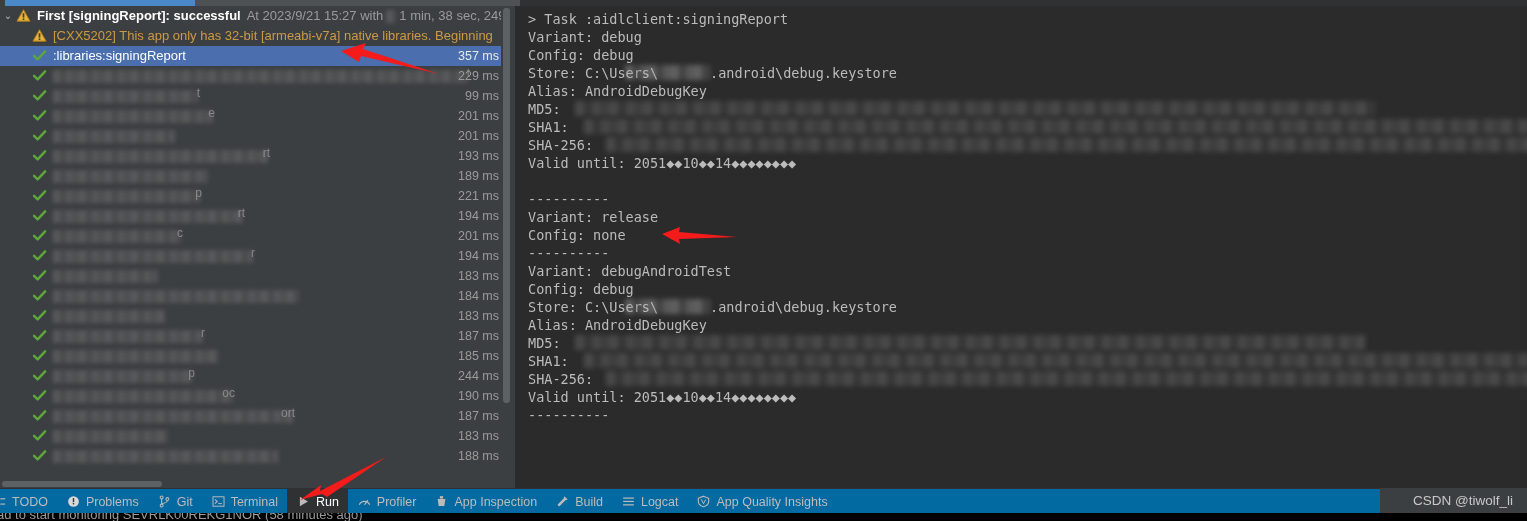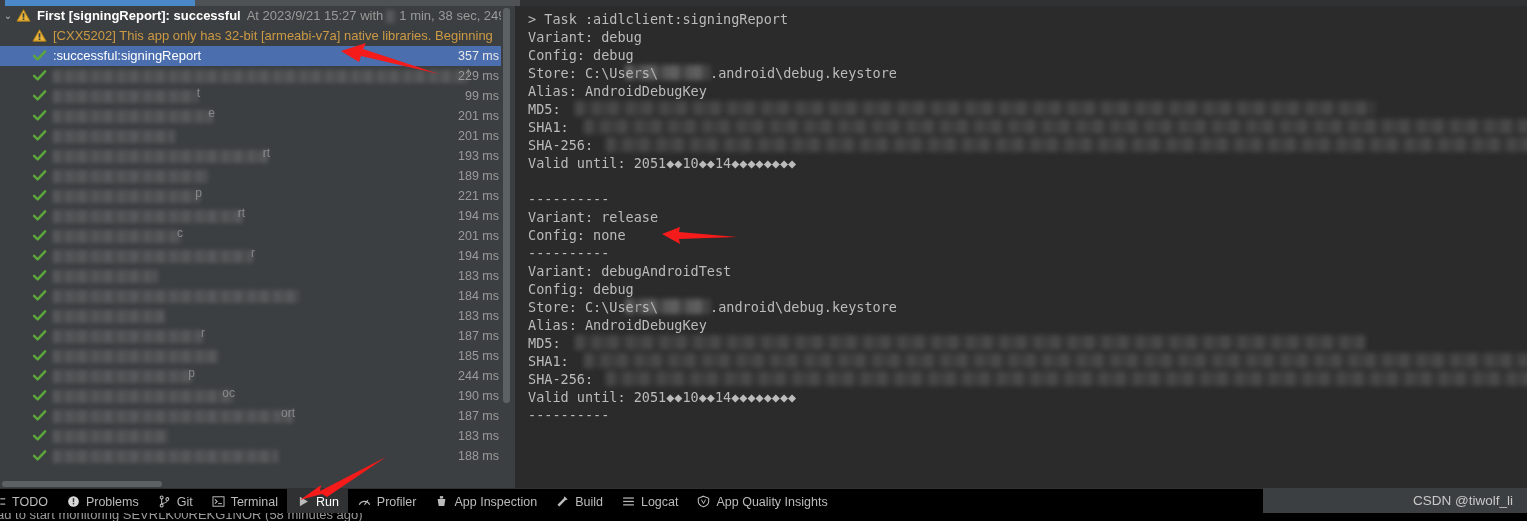--- a/index.html
+++ b/index.html
@@ -118,22 +118,22 @@
     background:
       repeating-linear-gradient(90deg,
         rgba(170,170,170,.42) 0px, rgba(170,170,170,.42) 8px,
         rgba(110,110,110,.34) 8px, rgba(110,110,110,.34) 15px,
         rgba(195,195,195,.30) 15px, rgba(195,195,195,.30) 23px);
     filter:blur(2.4px);
   }
 
   
   .bottombar{
-    position:absolute;left:0;top:488px;width:1263px;height:25px;
-    background:#000000;border-top:1px solid #2f3133;
+    position:absolute;left:0;top:488px;width:1380px;height:25px;
+    background:#0369a1;border-top:1px solid #2f3133;
     display:flex;align-items:center;
   }
   .tw{
     display:flex;align-items:center;height:25px;padding:0 9px;
     font-size:12.5px;color:#bbbbbb;cursor:default;white-space:nowrap;
   }
   .tw.active{background:#2f3133;color:#ffffff;}
   .tw .ic{
     display:inline-flex;align-items:center;justify-content:center;
     width:15px;height:15px;margin-right:5px;
@@ -194,21 +194,21 @@
           </span>
           <span class="lbl-warn">[CXX5202] This app only has 32-bit [armeabi-v7a] native libraries. Beginning</span>
         </div>
         <div class="row sel">
           <span style="display:inline-block;width:32px"></span>
           <span class="checkicon">
             <svg width="15" height="15" viewBox="0 0 16 16">
               <path d="M2.2 8.4 L6 12.2 L14 3.6" fill="none" stroke="#5ca63c" stroke-width="2.6" stroke-linecap="round" stroke-linejoin="round"></path>
             </svg>
           </span>
-          <span class="lbl-task" style="color:#fff">:successful:signingReport</span>
+          <span class="lbl-task" style="color:#fff">:libraries:signingReport</span>
           <span class="tms">357 ms</span>
         </div>
         <div class="row">
           <span style="display:inline-block;width:32px"></span>
           <span class="checkicon">
             <svg width="15" height="15" viewBox="0 0 16 16">
               <path d="M2.2 8.4 L6 12.2 L14 3.6" fill="none" stroke="#5ca63c" stroke-width="2.6" stroke-linecap="round" stroke-linejoin="round"></path>
             </svg>
           </span>
           <span class="blurwrap"><span class="blur" style="width:415px"></span><span class="ghost">t</span></span>

